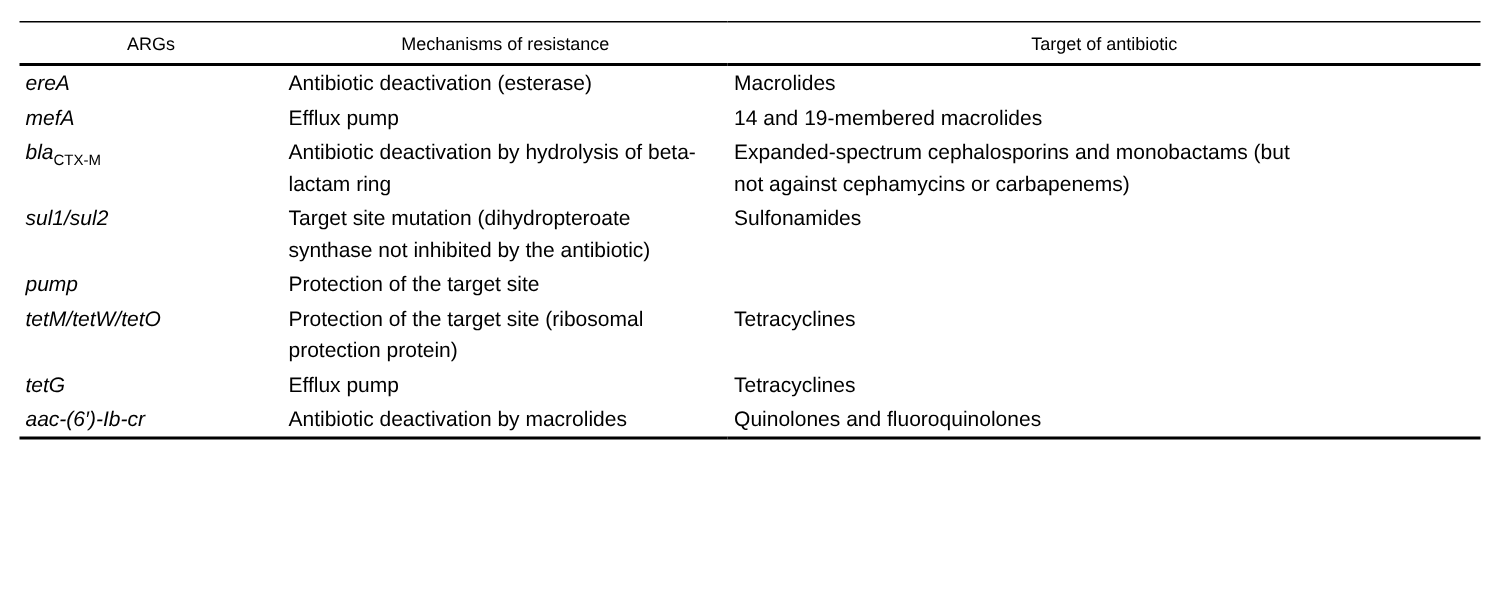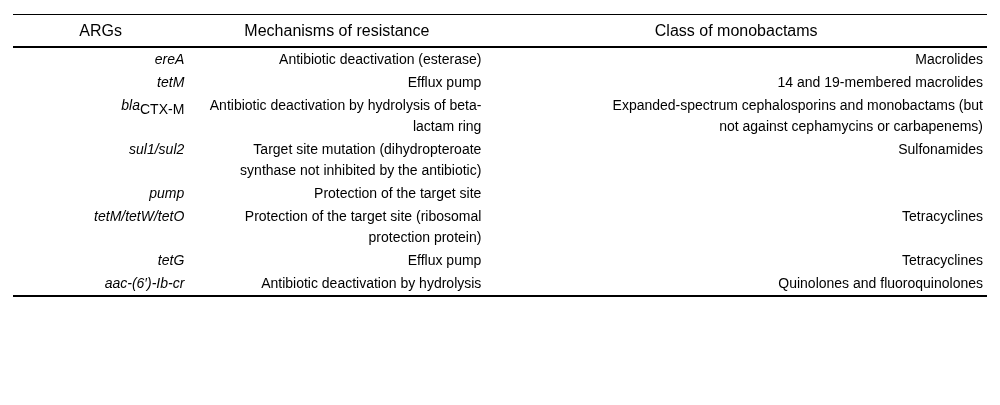--- a/index.html
+++ b/index.html
@@ -27,66 +27,66 @@
     border-bottom: 2px solid #000;
     font-size: 14px;
     color: #000;
   }
   thead th {
     font-weight: normal;
     text-align: center;
     vertical-align: middle;
     padding: 7px 4px 6px 4px;
     border-bottom: 2.5px solid #000;
-    font-size: 16px;
+    font-size: 12px;
   }
   tbody td {
-    text-align: right;
+    text-align: left;
     vertical-align: top;
     padding: 1px 4px;
     line-height: 21px;
   }
   td.prewrap {
     white-space: pre-line;
   }
   .arg {
     font-style: italic;
   }
   .arg-sub {
     font-style: normal;
-    font-size: 14px;
+    font-size: 10px;
     position: relative;
     top: 4px;
   }
 </style>
 </head>
 <body>
 
 <div class="table-wrap">
   <table class="args-table">
     <colgroup>
       <col style="width:18%">
       <col style="width:30.5%">
       <col style="width:51.5%">
     </colgroup>
     <thead>
       <tr>
         <th>ARGs</th>
         <th>Mechanisms of resistance</th>
-        <th>Class of monobactams</th>
+        <th>Target of antibiotic</th>
       </tr>
     </thead>
     <tbody>
         <tr>
           <td><span class="arg">ereA</span></td>
           <td class="prewrap">Antibiotic deactivation (esterase)</td>
           <td class="prewrap">Macrolides</td>
         </tr>
         <tr>
-          <td><span class="arg">tetM</span></td>
+          <td><span class="arg">mefA</span></td>
           <td class="prewrap">Efflux pump</td>
           <td class="prewrap">14 and 19-membered macrolides</td>
         </tr>
         <tr>
           <td><span class="arg">bla</span><span class="arg-sub">CTX-M</span></td>
           <td class="prewrap">Antibiotic deactivation by hydrolysis of beta-
 lactam ring</td>
           <td class="prewrap">Expanded-spectrum cephalosporins and monobactams (but
 not against cephamycins or carbapenems)</td>
         </tr>
@@ -107,18 +107,18 @@
 protection protein)</td>
           <td class="prewrap">Tetracyclines</td>
         </tr>
         <tr>
           <td><span class="arg">tetG</span></td>
           <td class="prewrap">Efflux pump</td>
           <td class="prewrap">Tetracyclines</td>
         </tr>
         <tr>
           <td><span class="arg">aac-(6′)-Ib-cr</span></td>
-          <td class="prewrap">Antibiotic deactivation by hydrolysis</td>
+          <td class="prewrap">Antibiotic deactivation by macrolides</td>
           <td class="prewrap">Quinolones and fluoroquinolones</td>
         </tr>
       </tbody>
   </table>
 </div>
 
 </body></html>

